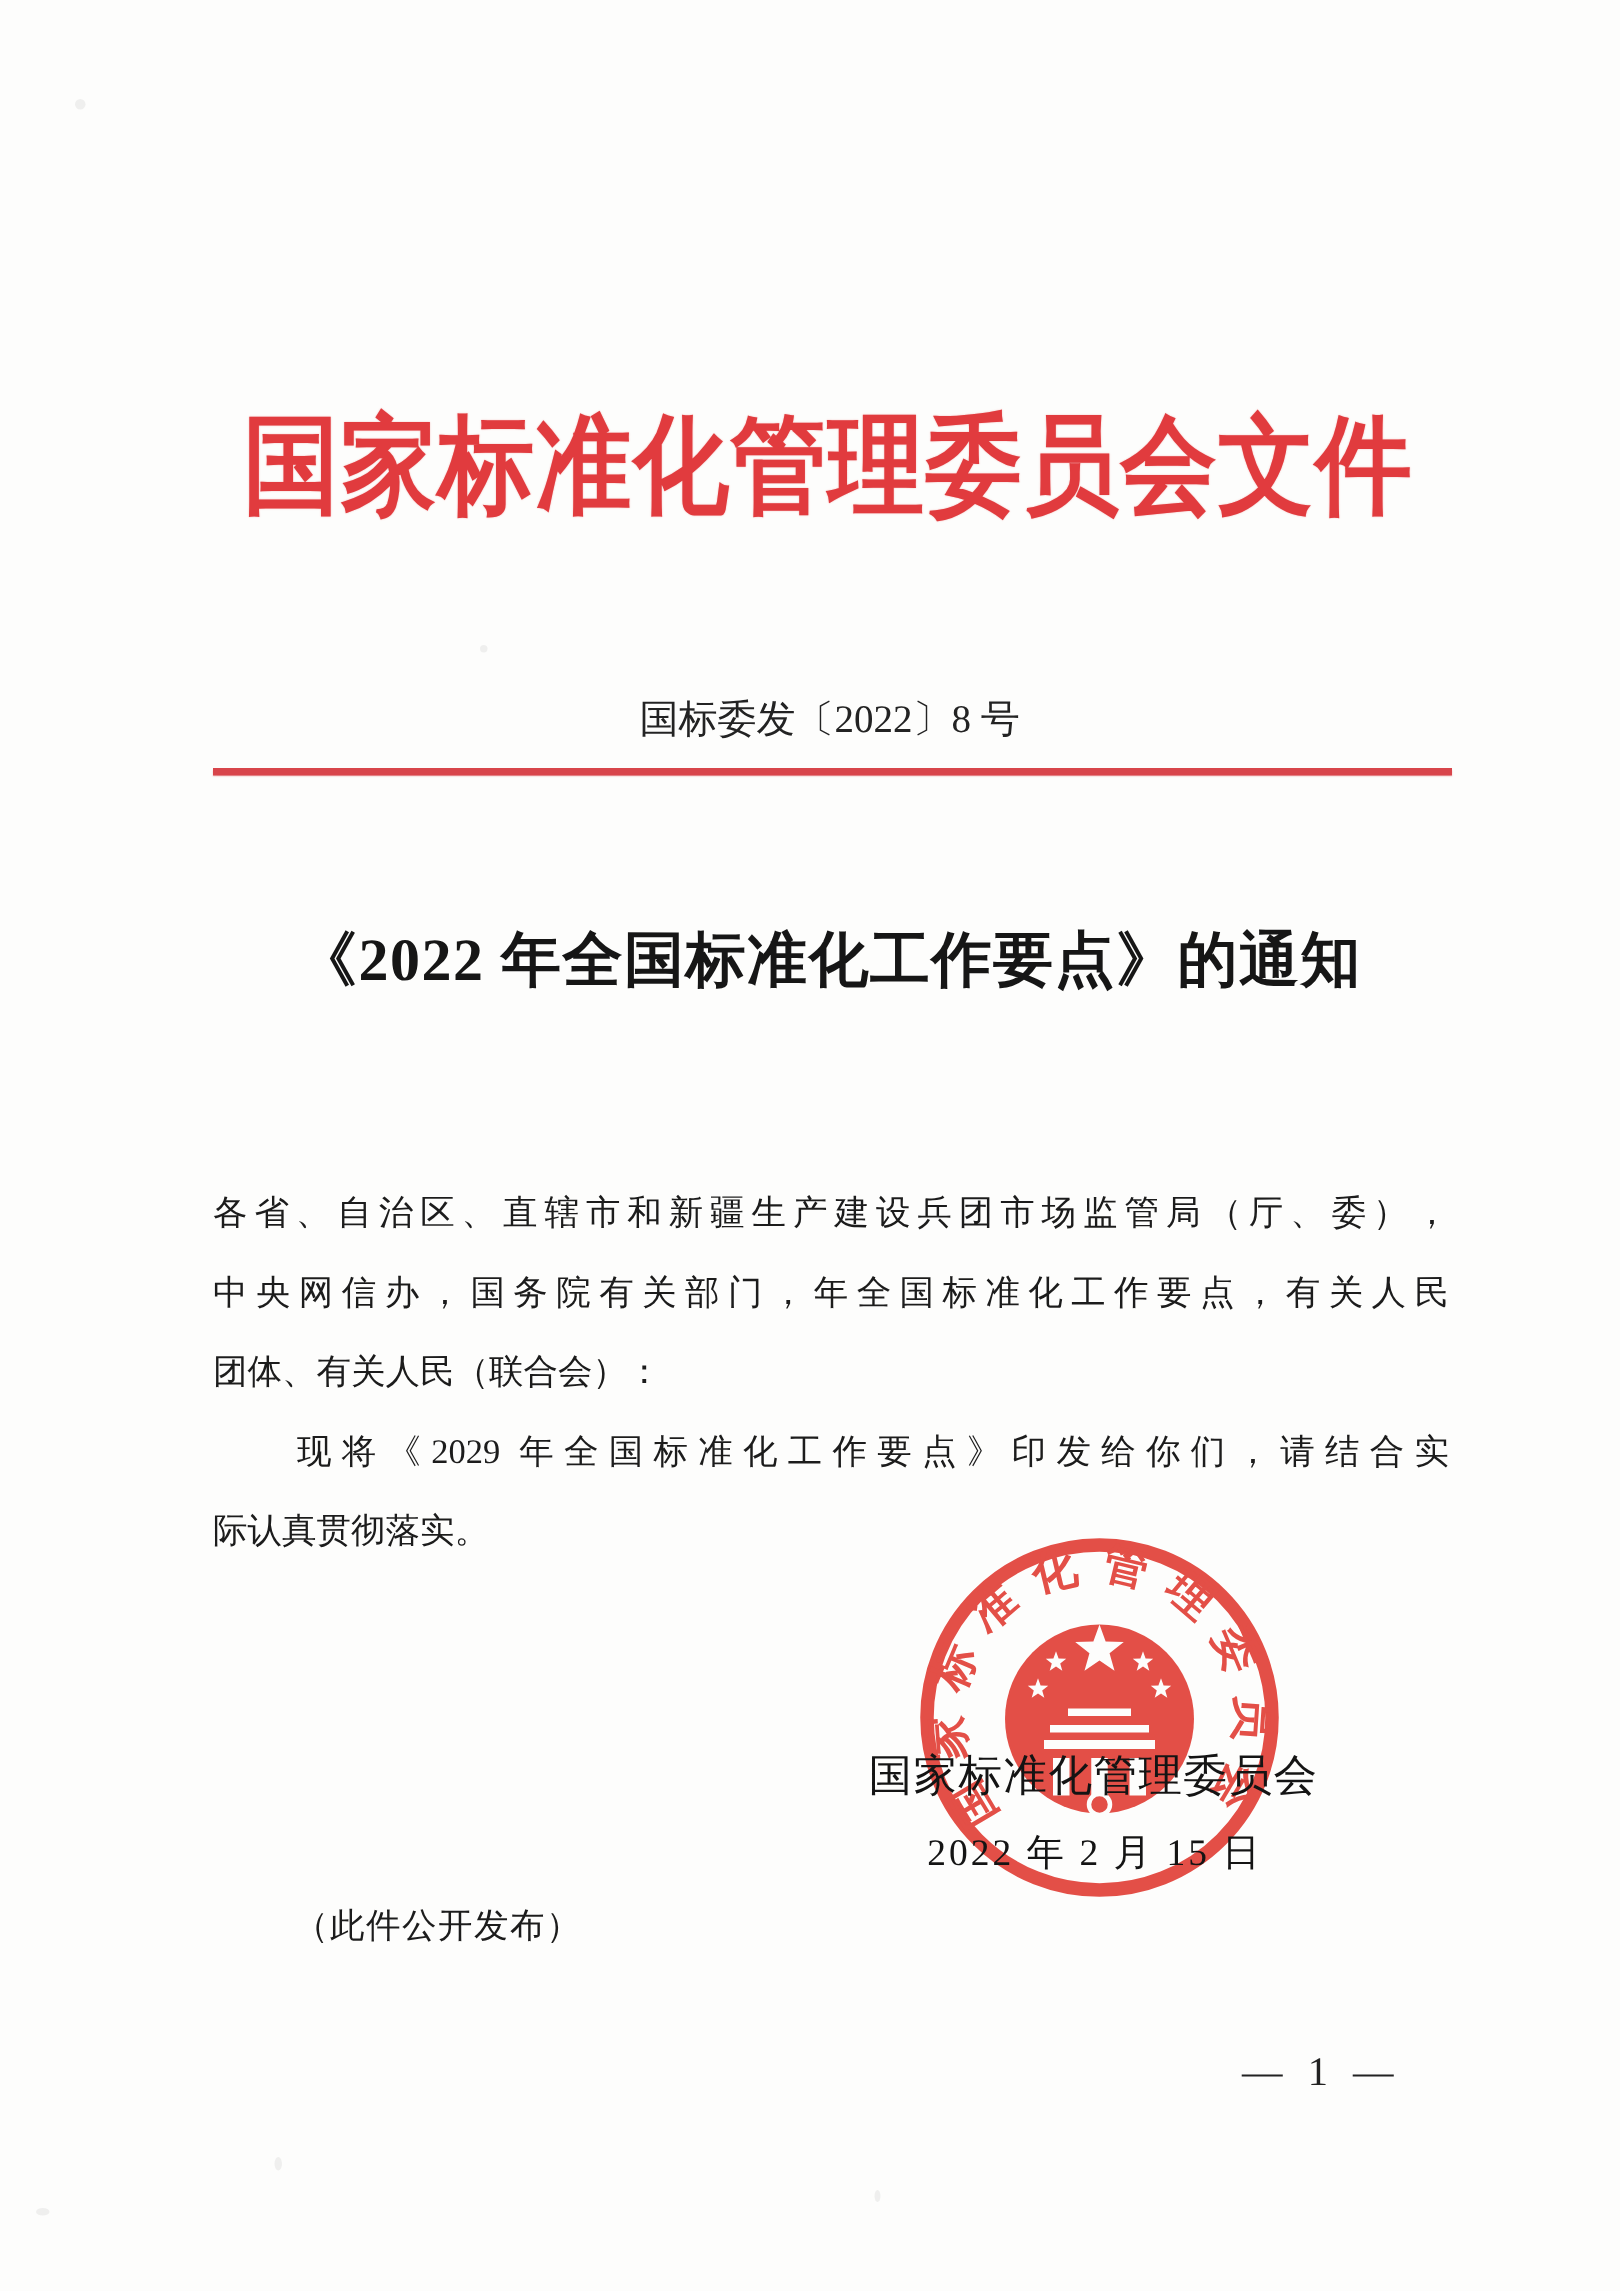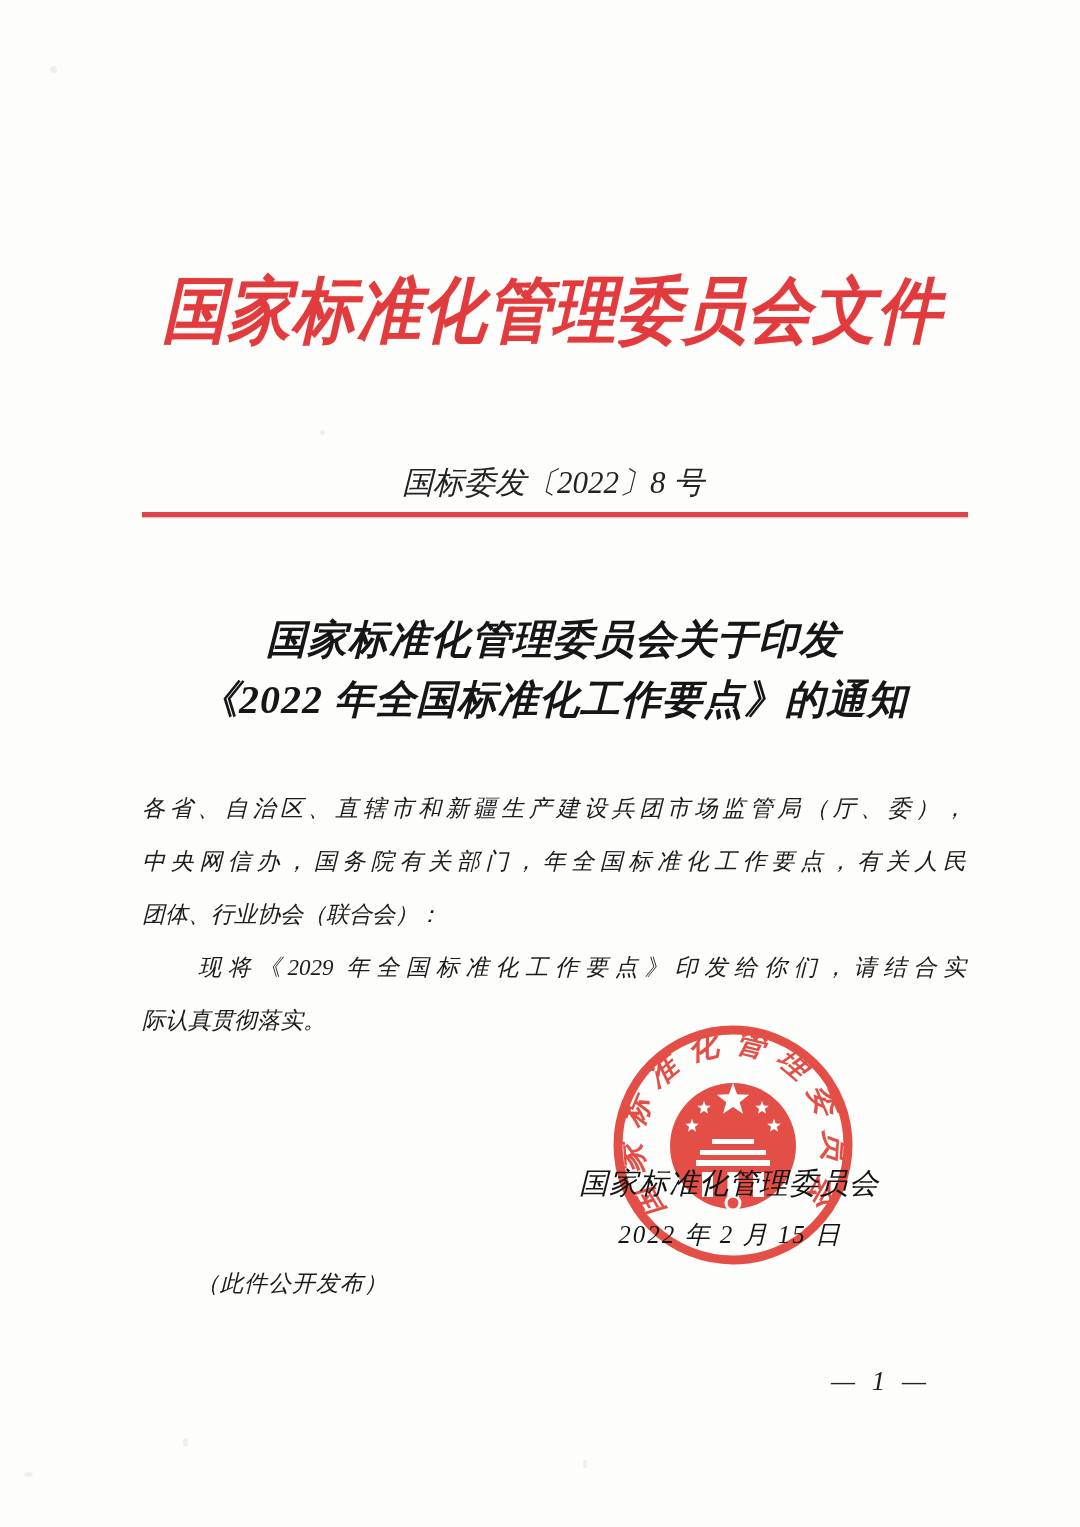--- a/index.html
+++ b/index.html
@@ -8,21 +8,20 @@
     background: #ffffff;
   }
   .page {
     position: relative;
     width: 1080px;
     height: 1527px;
     background: #fdfdfc;
     overflow: hidden;
     font-family: "Liberation Serif", "DejaVu Serif", serif;
     color: #1e1e1e;
-    font-style: italic;
   }
 
   
   .banner {
     position: absolute;
     top: 262px;
     left: 552px;
     transform: translateX(-50%) scaleY(1.12);
     transform-origin: top center;
     font-size: 64px;
@@ -32,21 +31,21 @@
     color: #e13b3e;
     text-shadow: 0 0 1px rgba(225,59,62,.45);
   }
 
   
   .doc-number {
     position: absolute;
     top: 462px;
     left: 553px;
     transform: translateX(-50%);
-    font-size: 31px;
+    font-size: 26px;
     white-space: nowrap;
     color: #232323;
   }
 
   
   .red-rule {
     position: absolute;
     top: 512px;
     left: 142px;
     width: 826px;
@@ -169,28 +168,27 @@
 
 <div class="page">
 
   <div class="banner">国家标准化管理委员会文件</div>
 
   <div class="doc-number">国标委发〔2022〕8 号</div>
 
   <div class="red-rule"></div>
 
   <div class="notice-title">
-    <div>国家标准化管理委员会关于印发</div>
     <div>《2022 年全国标准化工作要点》的通知</div>
   </div>
 
   <div class="body-block">
     <div class="jline">各省、自治区、直辖市和新疆生产建设兵团市场监管局（厅、委），</div>
     <div class="jline">中央网信办，国务院有关部门，年全国标准化工作要点，有关人民</div>
-    <div class="jline plain">团体、行业协会（联合会）：</div>
+    <div class="jline plain">团体、有关人民（联合会）：</div>
     <div class="jline indent">现将《2029 年全国标准化工作要点》印发给你们，请结合实</div>
     <div class="jline plain">际认真贯彻落实。</div>
   </div>
 
   <svg class="seal" viewBox="0 0 264 264" aria-hidden="true">
     <defs>
       <path id="sealArc" d="M 66.9 197.1 A 92 92 0 1 1 197.1 197.1" fill="none"></path>
       <polygon id="sealStar" points="0,-17 4.1,-5.7 16.2,-5.3 6.7,2.2 10,13.8 0,7 -10,13.8 -6.7,2.2 -16.2,-5.3 -4.1,-5.7"></polygon>
     </defs>
 

